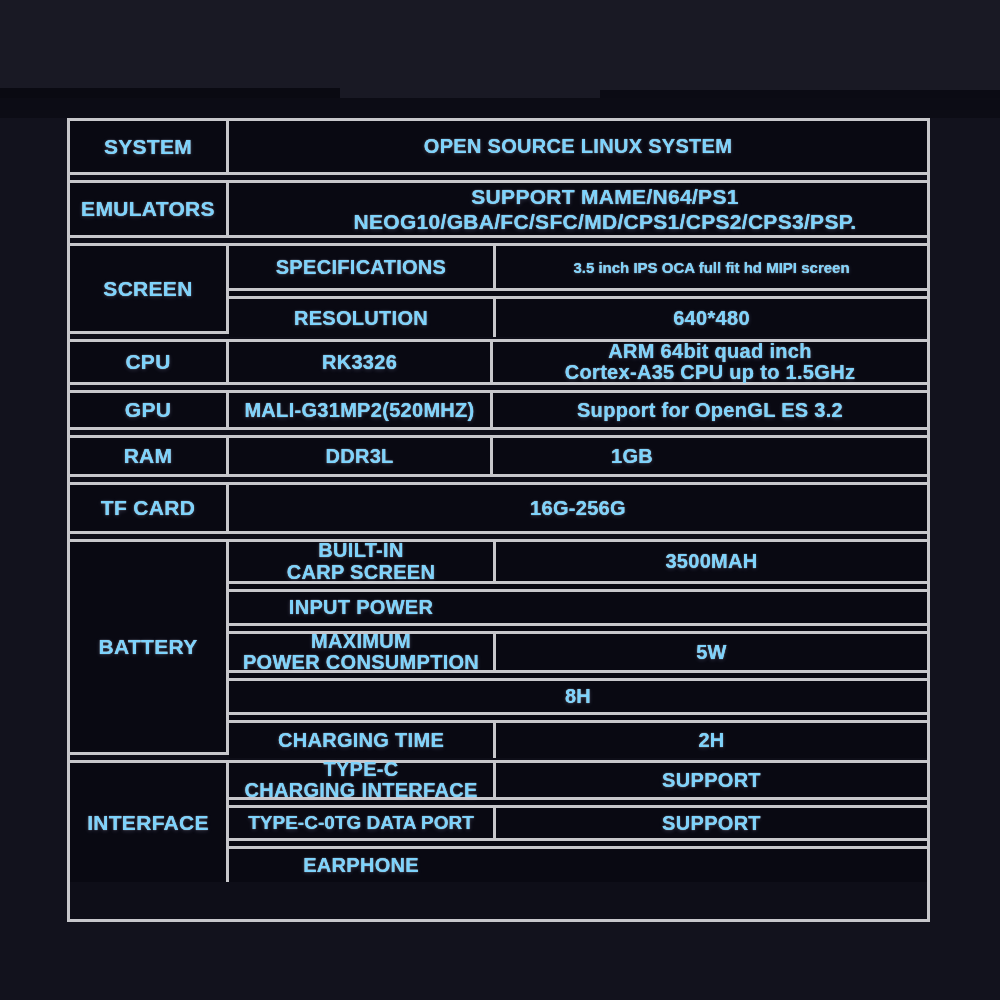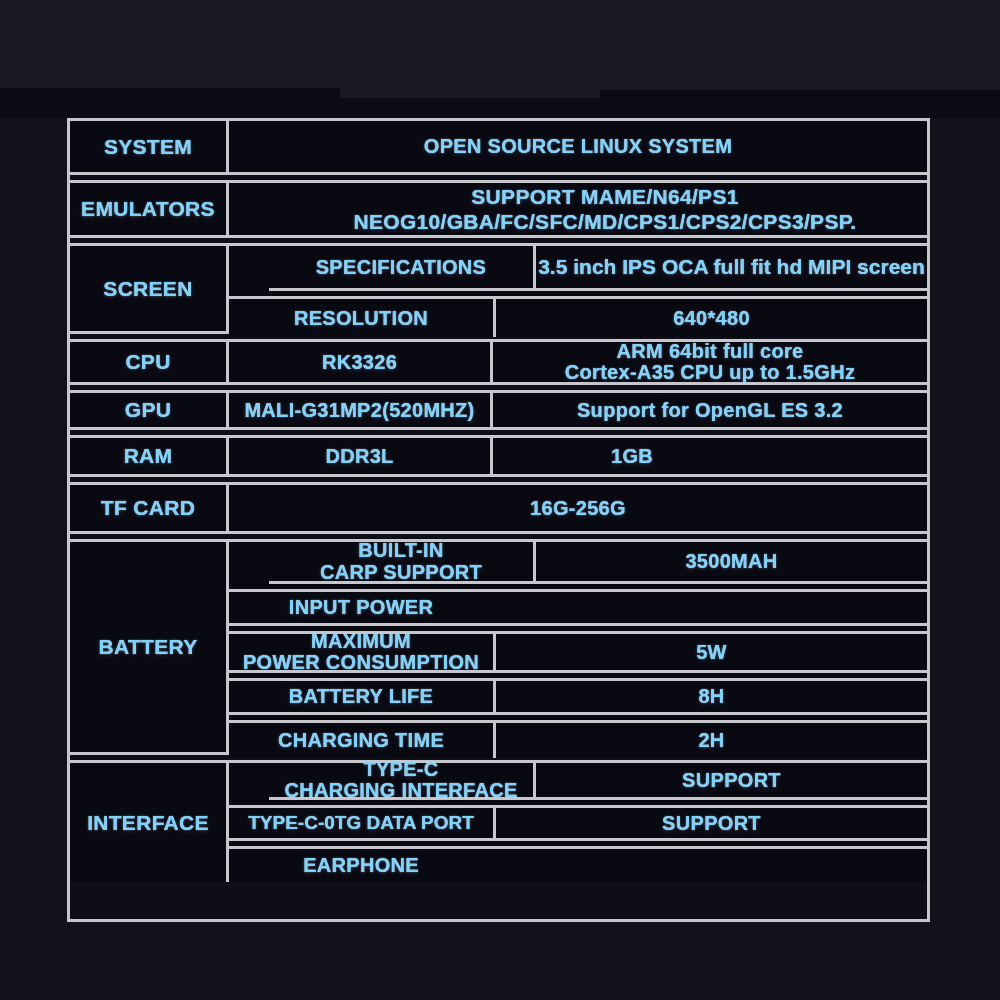--- a/index.html
+++ b/index.html
@@ -31,30 +31,30 @@
      text-shadow:0 0 1px rgba(255,255,255,.85),0 1px 4px rgba(190,200,255,.22);
      text-align:center;}
   .c + .c{border-left:3px solid #c7c7cb;}
   .lab{width:156px;flex:none;font-size:21px;}
   .mid{width:264px;flex:none;}
   .rt{flex:1 1 auto;}
   .wide{flex:1 1 auto;}
   .wide.left{justify-content:center;text-align:left;padding-left:54px;}
   .two{display:flex;flex-direction:column;justify-content:center;line-height:1.06;}
   .two > div{white-space:nowrap;}
-  .fs17{font-size:21px;letter-spacing:0;}
+  .fs17{font-size:15px;letter-spacing:0;}
   .fs19{font-size:19px;letter-spacing:0;}
   .fs21{font-size:21px;line-height:1.2;}
   .shift-left{position:relative;left:-78px;}
 
   .grp{padding:0;}
   .subcol{flex:1 1 auto;display:flex;flex-direction:column;gap:5px;border-left:3px solid #c7c7cb;}
   .srow{box-sizing:border-box;display:flex;flex:none;background:#090912;
         border-top:3px solid #c7c7cb;border-bottom:3px solid #c7c7cb;}
-  .srow:first-child{border-top:0;margin-left:40px;}
+  .srow:first-child{border-top:0;}
   .srow:last-child{border-bottom:0;}
   .srow .mid:first-child{border-left:0;}
 </style>
 </head>
 <body>
 
 <div class="stage">
   <div class="band-top"></div>
   <div class="patch-left"></div>
   <div class="patch-right"></div>
@@ -86,21 +86,21 @@
           <div class="c mid">RESOLUTION</div>
           <div class="c rt">640*480</div>
         </div>
       </div>
     </div>
 
     <div class="trow" style="height:46px">
       <div class="c lab">CPU</div>
       <div class="c mid">RK3326</div>
       <div class="c rt two">
-        <div>ARM 64bit full core</div>
+        <div>ARM 64bit quad inch</div>
         <div>Cortex-A35 CPU up to 1.5GHz</div>
       </div>
     </div>
 
     <div class="trow" style="height:40px">
       <div class="c lab">GPU</div>
       <div class="c mid">MALI-G31MP2(520MHZ)</div>
       <div class="c rt">Support for OpenGL ES 3.2</div>
     </div>
 
@@ -117,36 +117,35 @@
       <div class="c wide">16G-256G</div>
     </div>
 
 
     <div class="trow grp" style="height:216px">
       <div class="c lab" style="border-left:0">BATTERY</div>
       <div class="subcol">
         <div class="srow" style="height:42px">
           <div class="c mid two">
             <div>BUILT-IN</div>
-            <div>CARP SUPPORT</div>
+            <div>CARP SCREEN</div>
           </div>
           <div class="c rt">3500MAH</div>
         </div>
         <div class="srow" style="height:37px">
           <div class="c mid">INPUT POWER</div>
         </div>
         <div class="srow" style="height:42px">
           <div class="c mid two">
             <div>MAXIMUM</div>
             <div>POWER CONSUMPTION</div>
           </div>
           <div class="c rt">5W</div>
         </div>
         <div class="srow" style="height:37px">
-          <div class="c mid">BATTERY LIFE</div>
           <div class="c rt">8H</div>
         </div>
         <div class="srow" style="height:38px">
           <div class="c mid">CHARGING TIME</div>
           <div class="c rt">2H</div>
         </div>
       </div>
     </div>
 
     <div class="trow grp" style="height:122px">

